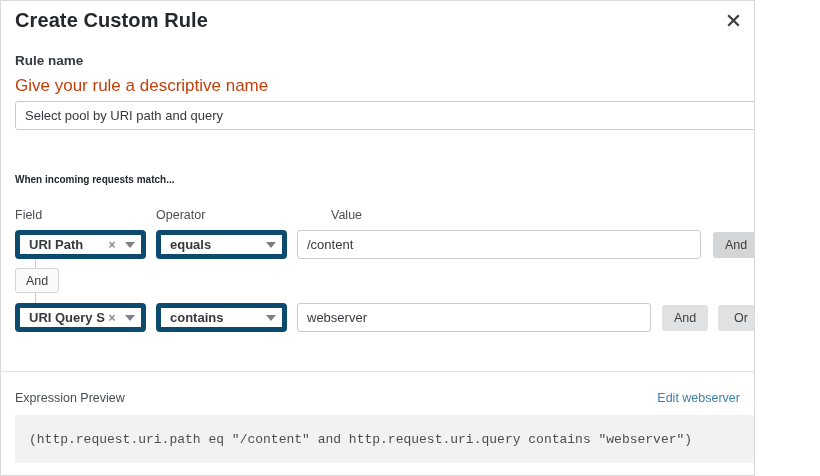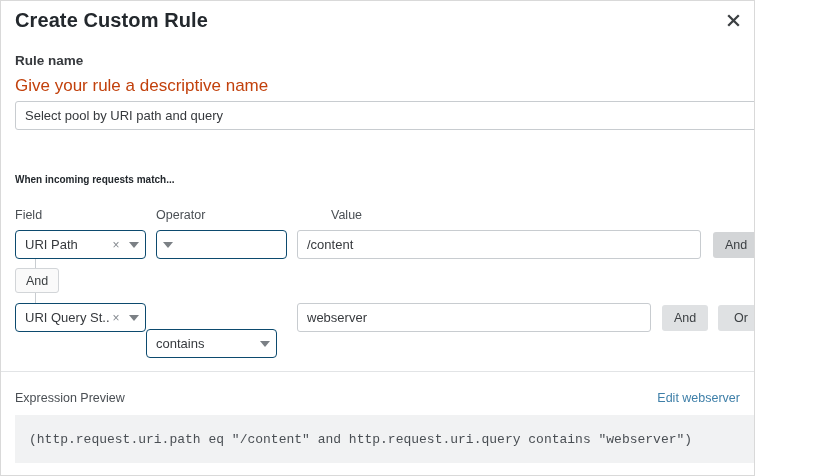--- a/index.html
+++ b/index.html
@@ -100,26 +100,27 @@
   }
   .col-field    { left: 14px; }
   .col-operator { left: 155px; }
   .col-value    { left: 282px; margin-left: 48px; }
 
   
   .select-box {
     position: absolute;
     box-sizing: border-box;
     height: 29px;
-    border: 1px solid #0c4a6e;
+    border: 5px solid #0c4a6e;
     border-radius: 4px;
     background: #ffffff;
     display: flex;
     align-items: center;
     cursor: pointer;
+    font-weight: bold;
   }
   .select-value {
     flex: 1 1 auto;
     padding-left: 9px;
     padding-right: 4px;
     font-size: 13px;
     color: #36393d;
     white-space: nowrap;
     overflow: hidden;
   }
@@ -142,21 +143,21 @@
   .caret-tri {
     width: 0; height: 0;
     border-left: 5px solid transparent;
     border-right: 5px solid transparent;
     border-top: 6px solid #7b8085;
   }
 
   .sel-field-1    { left: 14px;  top: 229px; width: 131px; }
   .sel-operator-1 { left: 155px; top: 229px; width: 131px; }
   .sel-field-2    { left: 14px;  top: 302px; width: 131px; }
-  .sel-operator-2 { left: 145px; top: 302px; width: 131px; margin-top: 26px; }
+  .sel-operator-2 { left: 155px; top: 302px; width: 131px; }
 
   .val-input-1 { left: 296px; top: 229px; width: 404px; }
   .val-input-2 { left: 296px; top: 302px; width: 354px; }
 
   
   .pill-btn {
     position: absolute;
     box-sizing: border-box;
     height: 26px;
     min-width: 46px;
@@ -285,20 +286,21 @@
 
   <div class="select-box sel-field-1">
     <span class="select-value">URI Path</span>
     <span class="select-clear">×</span>
     <span class="select-caret">
         <i class="caret-tri"></i>
       </span>
   </div>
 
   <div class="select-box sel-operator-1">
+    <span class="select-value">equals</span>
     <span class="select-caret">
         <i class="caret-tri"></i>
       </span>
   </div>
 
   <input class="text-input val-input-1" type="text" value="/content" style="">
 
   <button class="pill-btn and-1">And</button>
 
   <button class="remove-btn rm-1">

